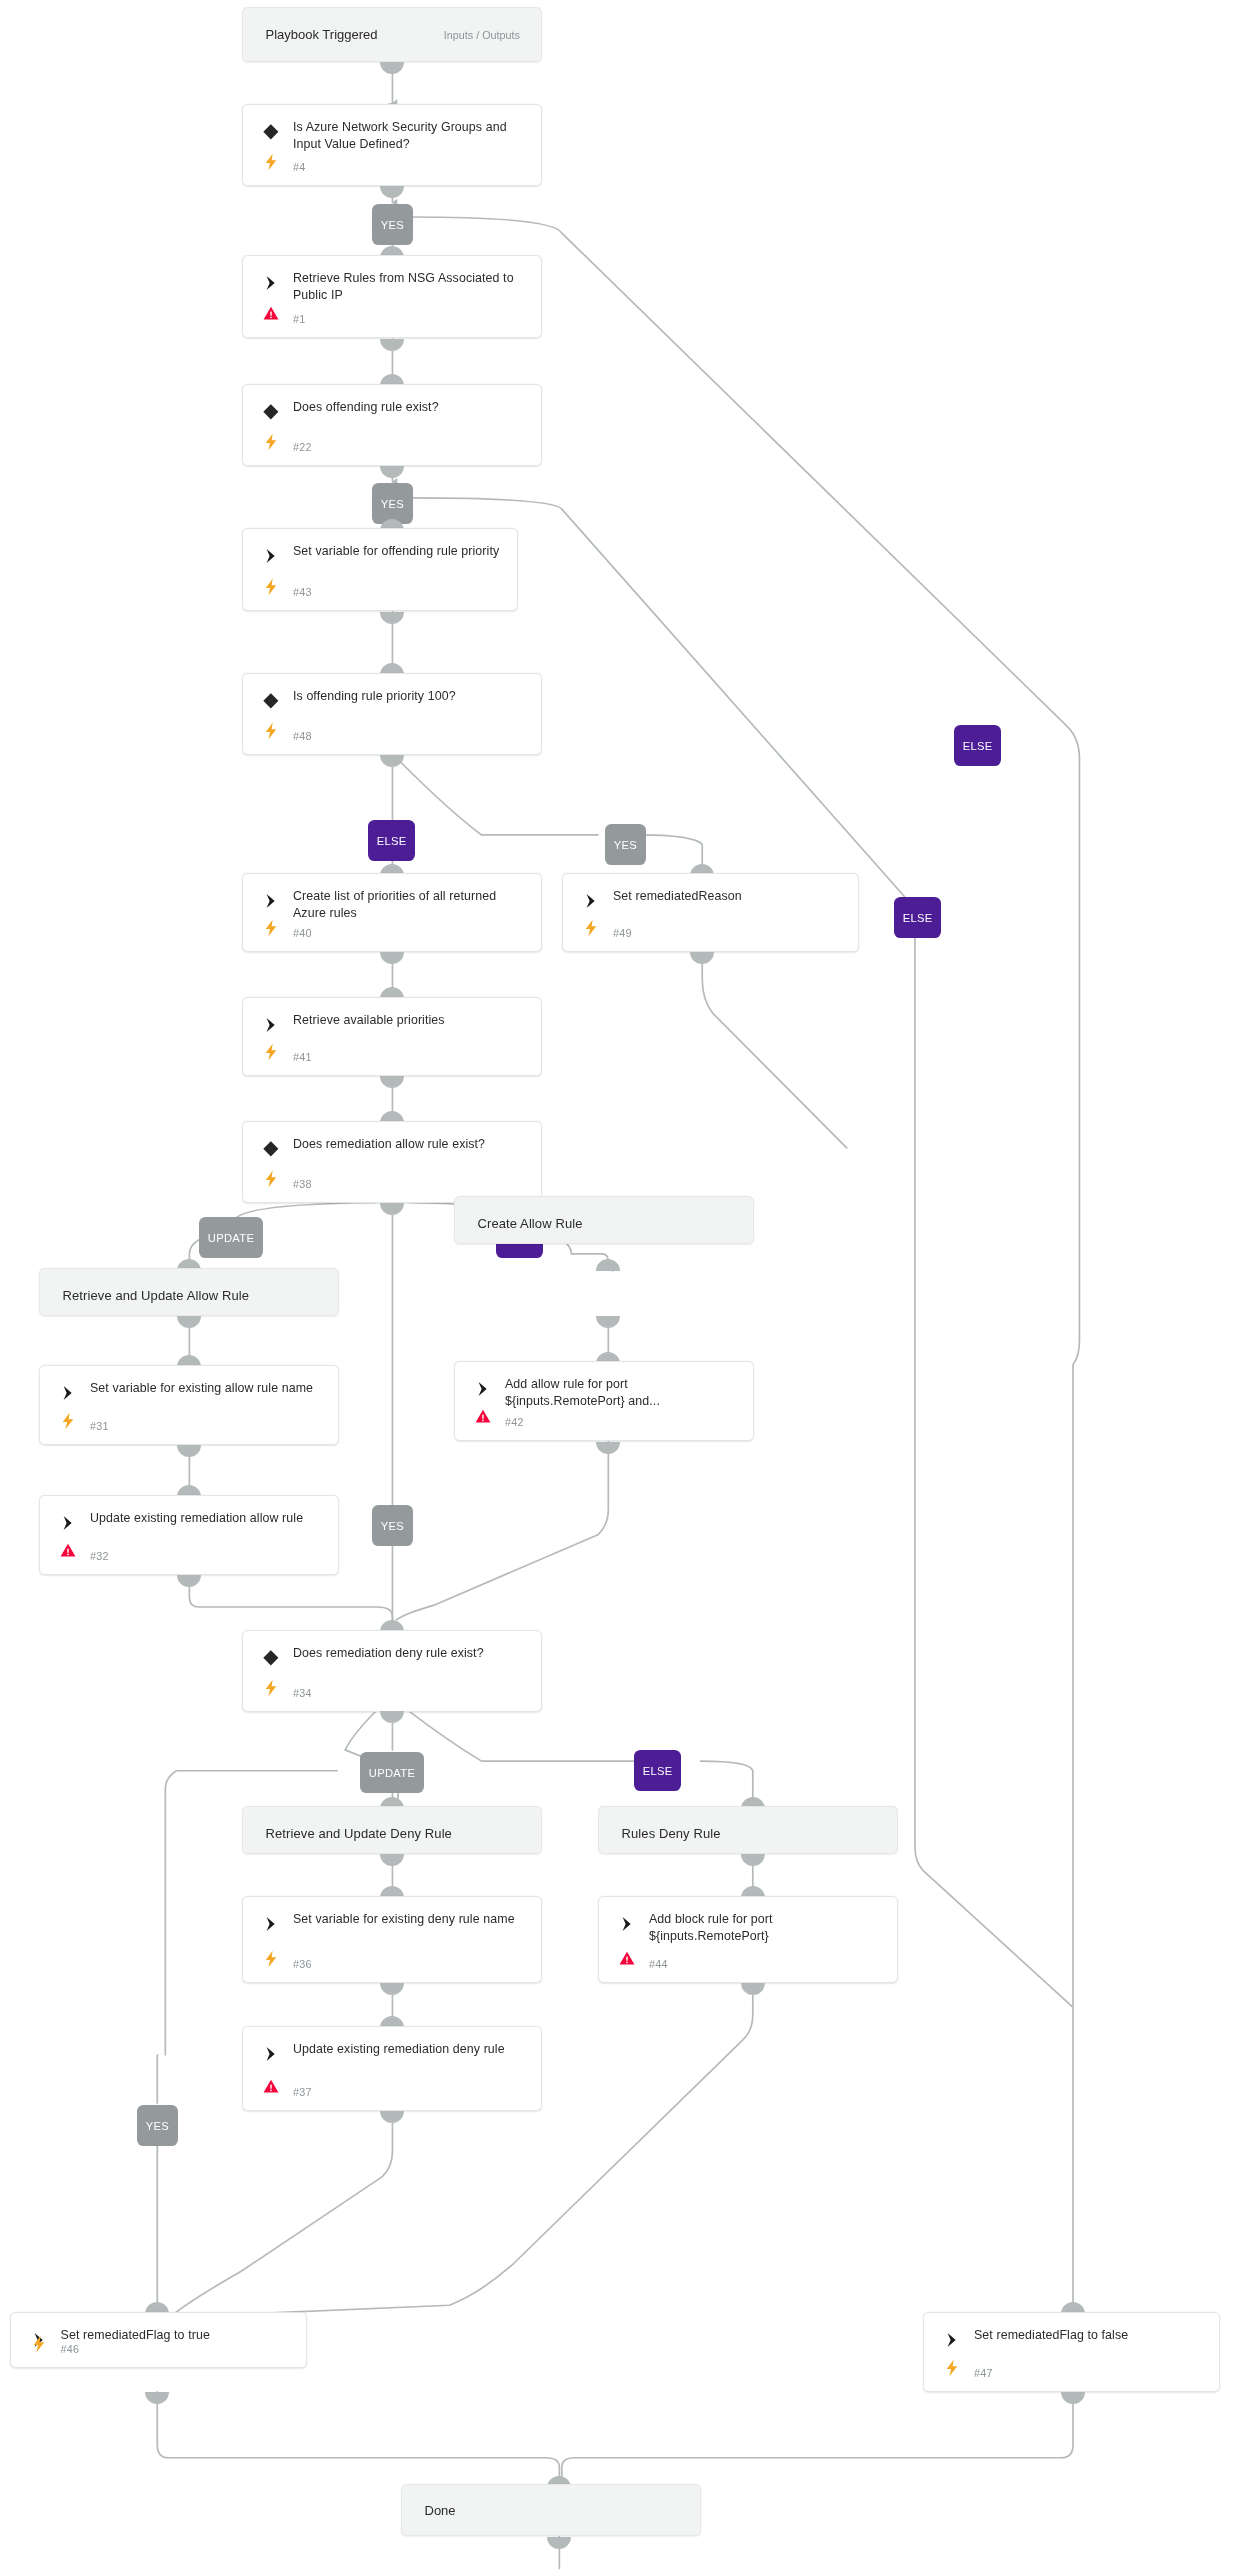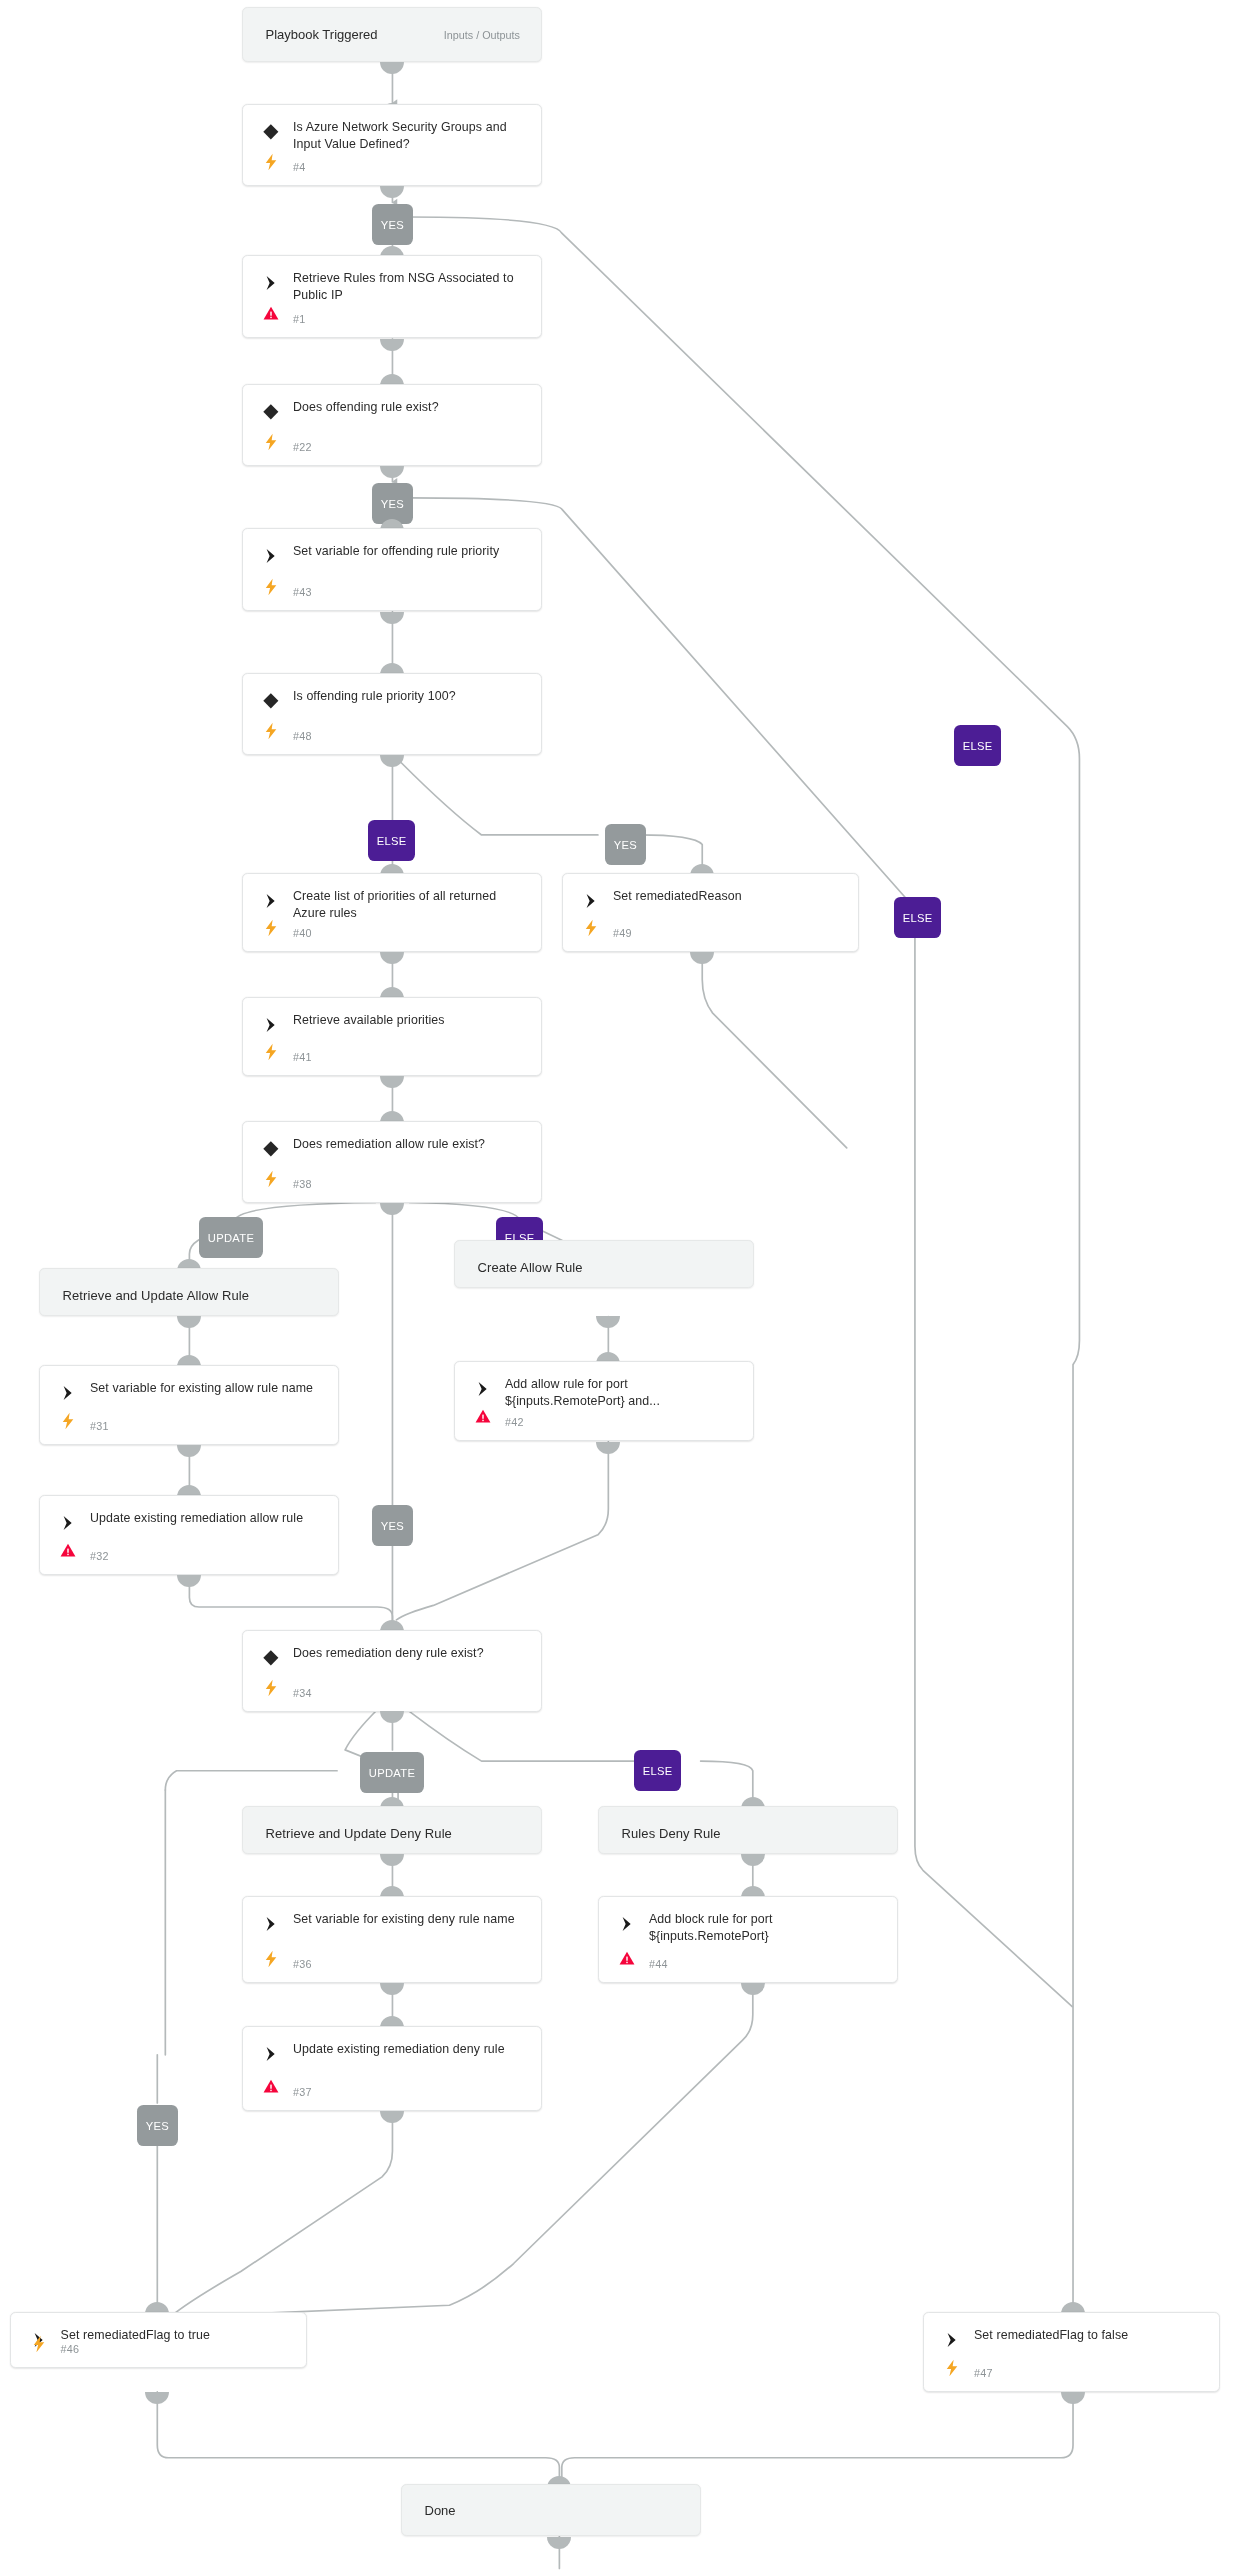--- a/index.html
+++ b/index.html
@@ -275,21 +275,21 @@
         </svg>
     </span>
     <span class="title">Does offending rule exist?</span>
     <span class="num">#22</span>
   </div>
   <div class="port bot" style="left:380px; top:466px;"></div>
 
   <div class="clabel yes" style="left:372px; top:483px;">YES</div>
 
   <div class="port top" style="left:380px; top:519px;"></div>
-  <div class="node" style="left:242px; top:528px; width:300px; height:83px;">
+  <div class="node" style="left:242px; top:528px; width:276px; height:83px;">
     <span class="ico">
       <svg width="16" height="16" viewBox="0 0 20 20">
           <path d="M4.5 1.4 L14.6 10 L4.5 18.6 L8.3 10 Z" fill="#1a1a1a"></path>
         </svg>
     </span>
     <span class="badgeico">
       <svg width="14.4" height="17.7" viewBox="0 0 18 22">
           <path d="M10.8 0.8 L2.2 12.3 L7.6 12.3 L5.5 21.6 L15.4 9.1 L9.6 9.1 Z" fill="#f5a623"></path>
         </svg>
     </span>
@@ -392,21 +392,21 @@
   <div class="clabel update" style="left:199px; top:1217px;">UPDATE</div>
   <div class="clabel els" style="left:496px; top:1217px;">ELSE</div>
 
   <div class="port top" style="left:177px; top:1259px;"></div>
   <div class="groupbox" style="left:39px; top:1268px; width:300px; height:48px;">
     <span class="glabel">Retrieve and Update Allow Rule</span>
   </div>
   <div class="port bot" style="left:177px; top:1316px;"></div>
 
   <div class="port top" style="left:596px; top:1259px;"></div>
-  <div class="groupbox" style="left:454px; top:1240px; width:300px; height:48px;">
+  <div class="groupbox" style="left:454px; top:1196px; width:300px; height:48px;">
     <span class="glabel">Create Allow Rule</span>
   </div>
   <div class="port bot" style="left:596px; top:1316px;"></div>
 
   <div class="port top" style="left:177px; top:1355px;"></div>
   <div class="node" style="left:39px; top:1365px; width:300px; height:80px;">
     <span class="ico">
       <svg width="16" height="16" viewBox="0 0 20 20">
           <path d="M4.5 1.4 L14.6 10 L4.5 18.6 L8.3 10 Z" fill="#1a1a1a"></path>
         </svg>

